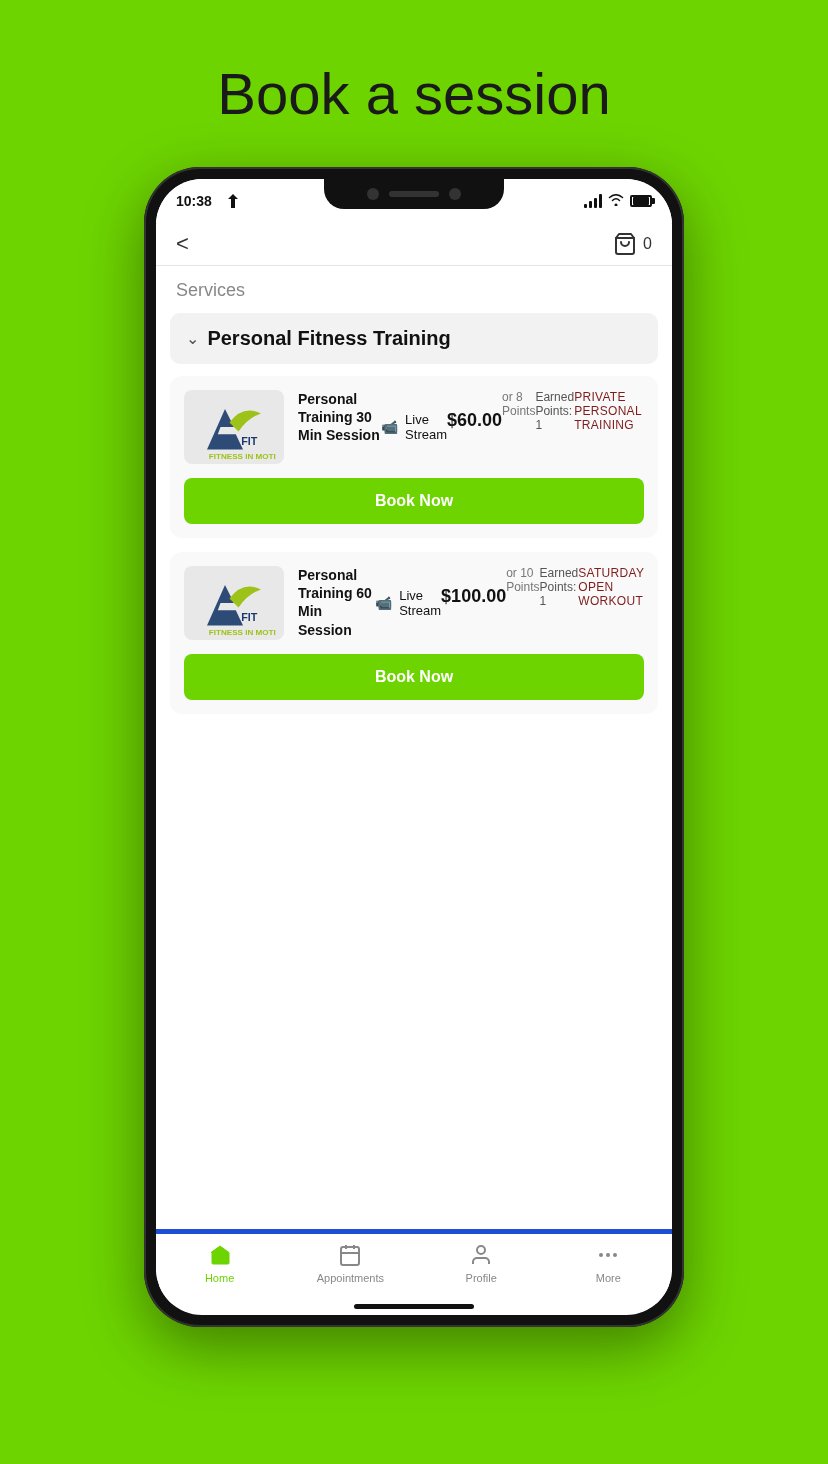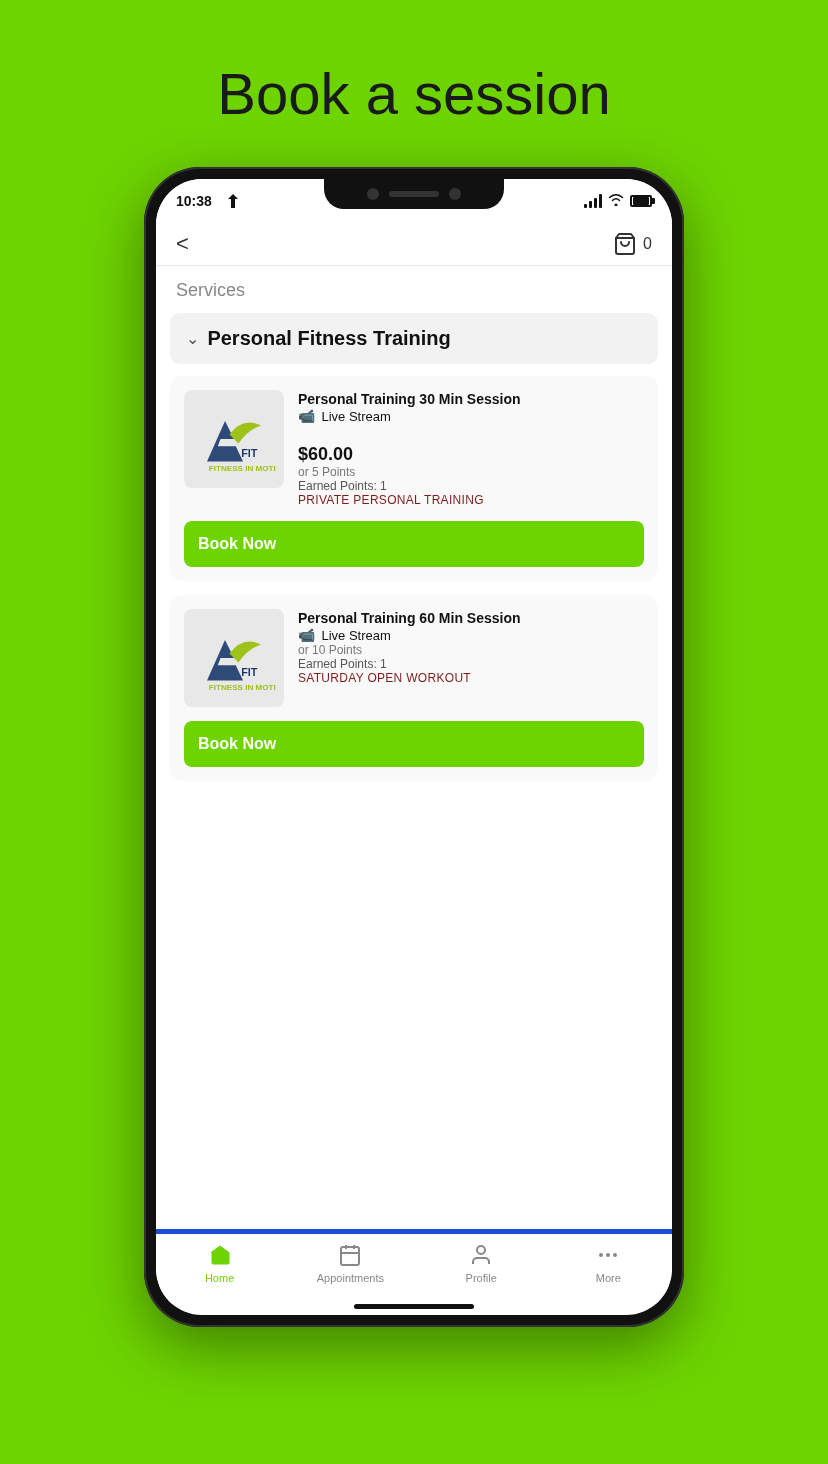--- a/index.html
+++ b/index.html
@@ -227,40 +227,40 @@
     }
 
     .service-card-inner {
       display: flex;
       gap: 14px;
       margin-bottom: 14px;
     }
 
     .service-image {
       width: 100px;
-      height: 98px;
+      height: 74px;
       background: #e8e8e8;
       border-radius: 8px;
       overflow: hidden;
       flex-shrink: 0;
       display: flex;
       align-items: center;
       justify-content: center;
     }
 
     
     .aerofit-logo {
       width: 90px;
       height: 80px;
     }
 
     .service-info {
       flex: 1;
       display: flex;
-      flex-direction: column;
+      flex-direction: row;
       gap: 0;
     }
 
     .service-name {
       font-size: 14px;
       font-weight: 700;
       color: #111;
       line-height: 1.3;
     }
 
@@ -303,21 +303,21 @@
     .book-now-btn {
       width: 100%;
       background: #6dd400;
       border: none;
       border-radius: 8px;
       padding: 14px;
       font-size: 16px;
       font-weight: 600;
       color: #fff;
       cursor: pointer;
-      text-align: left;
+      text-align: center;
     }
 
     
     .bottom-nav {
       border-top: 5px solid #1d4ed8;
       display: flex;
       justify-content: space-around;
       align-items: center;
       padding: 8px 0 20px;
       flex-shrink: 0;
@@ -445,21 +445,21 @@
               <text x="22" y="75" font-size="9" fill="#9DC219" font-weight="600">FITNESS IN MOTI</text>
             </svg>
           </div>
           <div class="service-info">
             <span class="service-name">Personal Training 30 Min Session</span>
             <div class="live-stream-row">
               <span class="video-icon">📹</span>
               <span>Live Stream</span>
             </div>
             <span class="service-price">$60.00</span>
-            <span class="points-text">or 5 Points</span>
+            <span class="points-text">or 8 Points</span>
             <span class="earned-points">Earned Points: 1</span>
             <span class="service-tag">Private Personal Training</span>
           </div>
         </div>
         <button class="book-now-btn">Book Now</button>
       </div>
 
       <div class="service-card">
         <div class="service-card-inner">
           <div class="service-image">
@@ -469,20 +469,21 @@
               <text x="58" y="60" font-size="12" font-weight="bold" fill="#1a3a6b">FIT</text>
               <text x="22" y="75" font-size="9" fill="#9DC219" font-weight="600">FITNESS IN MOTI</text>
             </svg>
           </div>
           <div class="service-info">
             <span class="service-name">Personal Training 60 Min Session</span>
             <div class="live-stream-row">
               <span class="video-icon">📹</span>
               <span>Live Stream</span>
             </div>
+            <span class="service-price">$100.00</span>
             <span class="points-text">or 10 Points</span>
             <span class="earned-points">Earned Points: 1</span>
             <span class="service-tag">SATURDAY OPEN WORKOUT</span>
           </div>
         </div>
         <button class="book-now-btn">Book Now</button>
       </div>
 
     </div>
 

